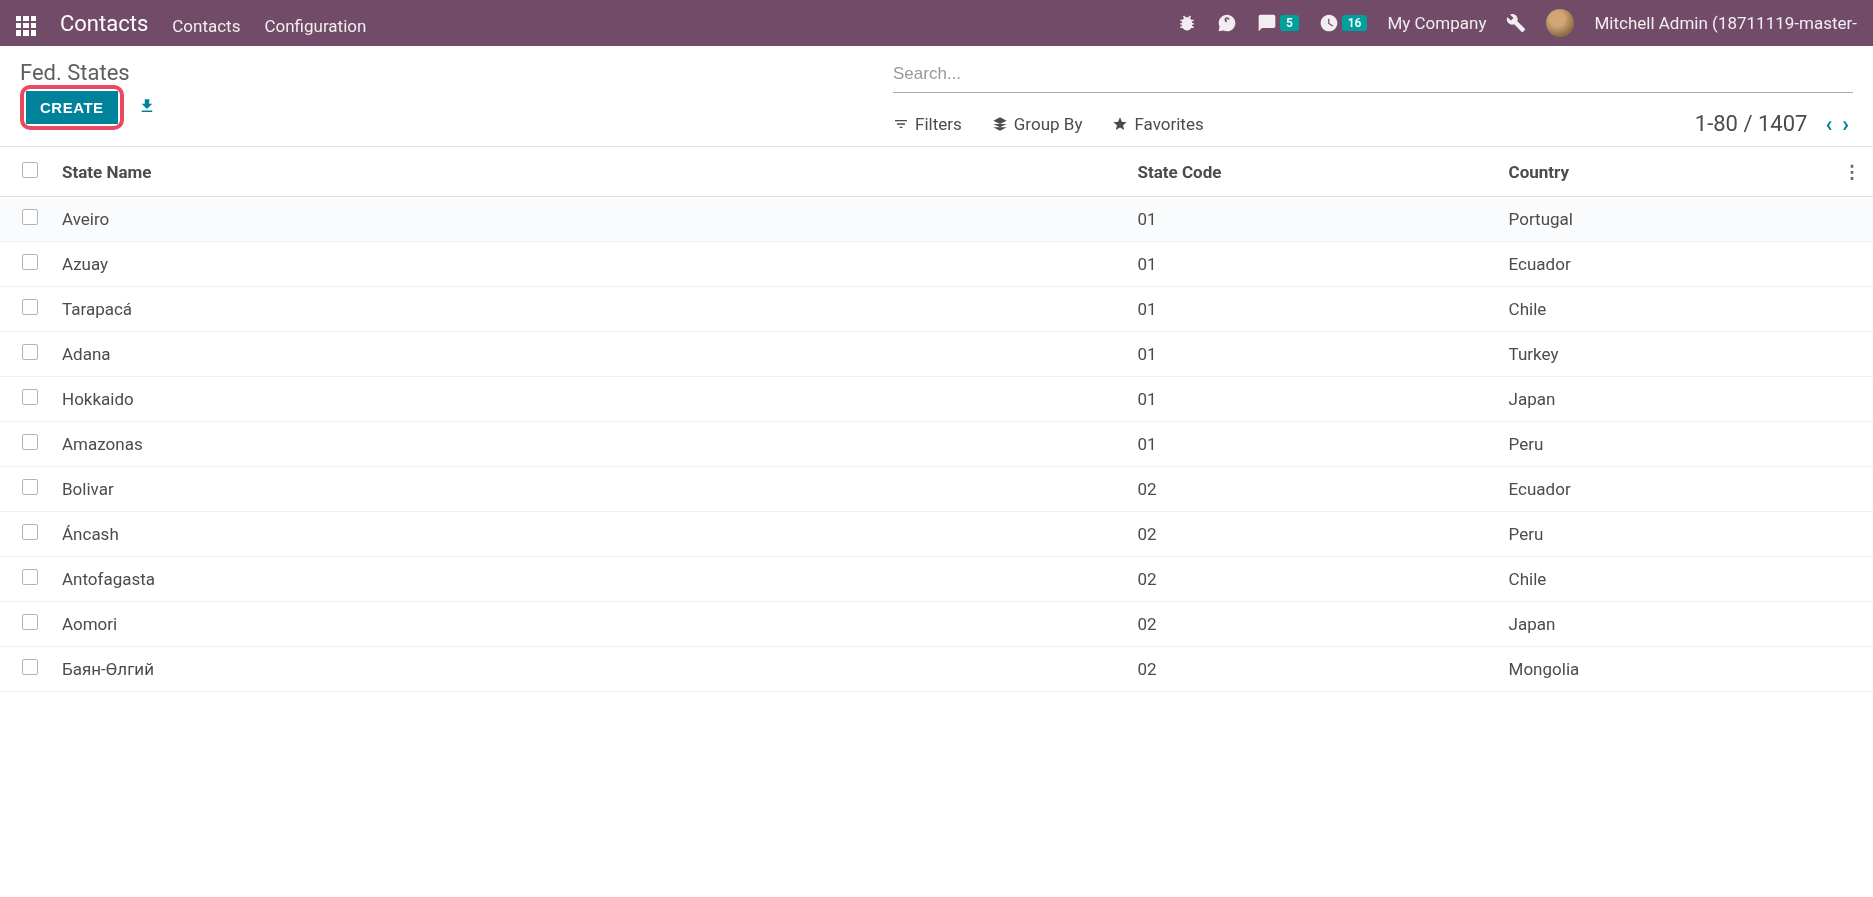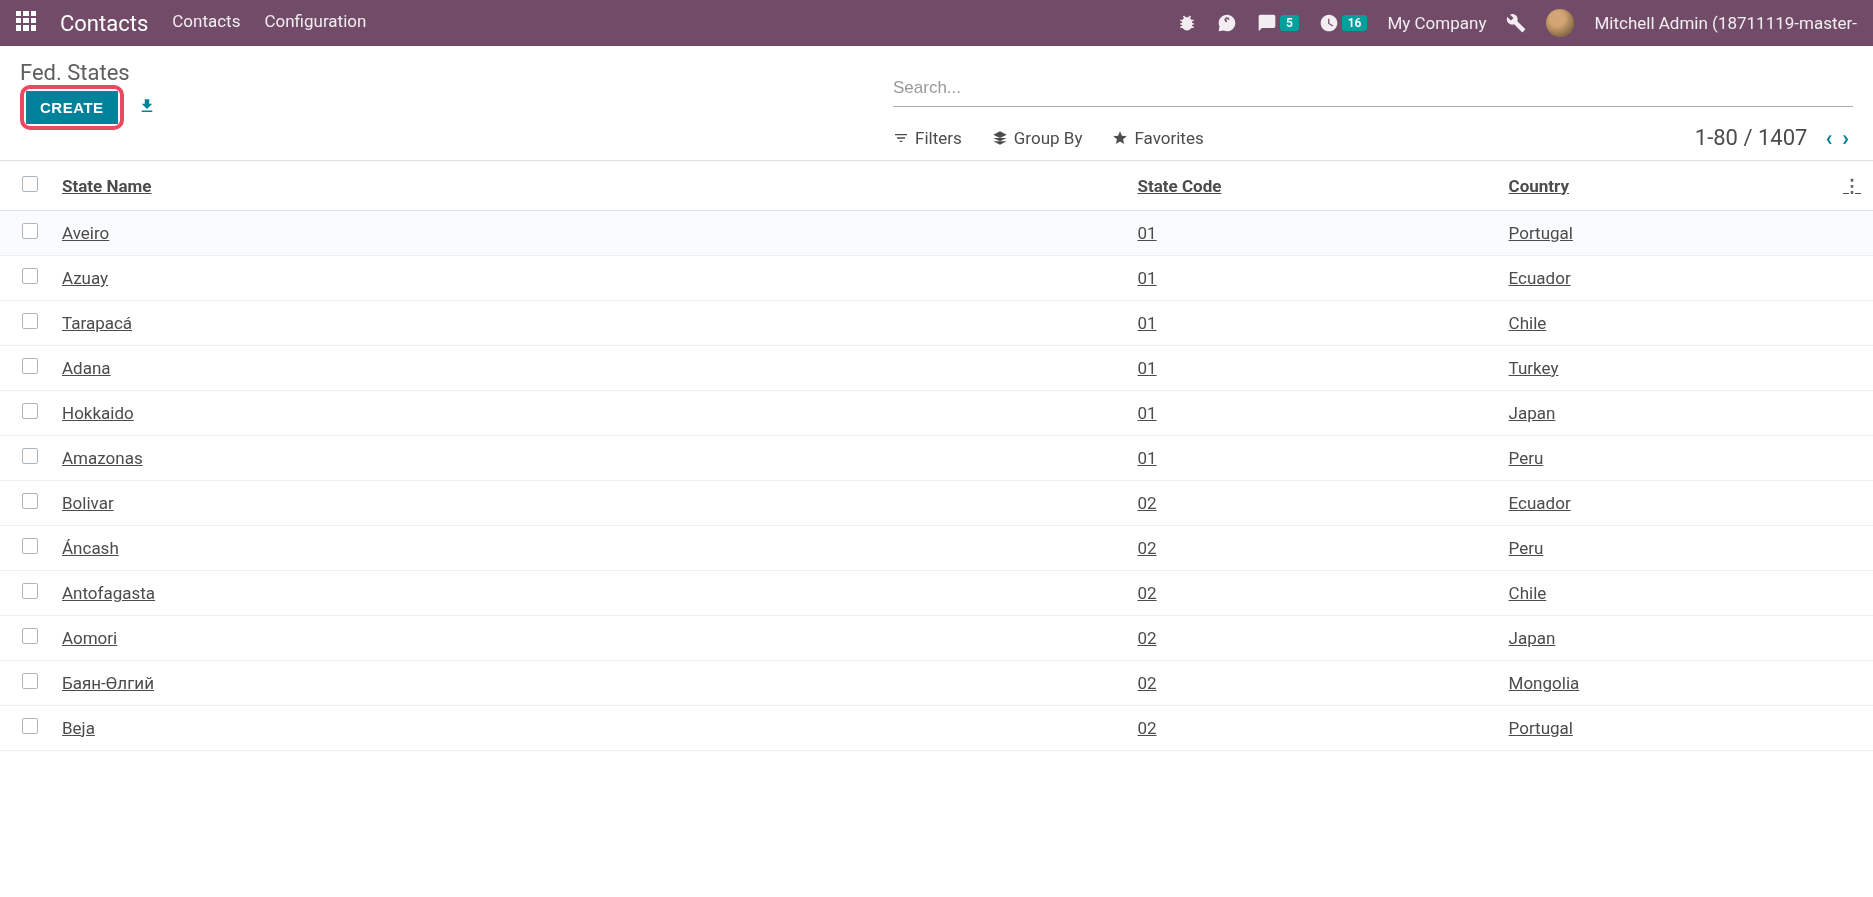--- a/index.html
+++ b/index.html
@@ -1,19 +1,19 @@
 <!DOCTYPE html>
 <html><head>
 <meta charset="utf-8">
 <style>
 * { box-sizing: border-box; margin: 0; padding: 0; }
 body { font-family: -apple-system, BlinkMacSystemFont, "Segoe UI", Roboto, "Helvetica Neue", Arial, sans-serif; font-size: 16px; color: #4c4c4c; background: #fff; overflow-x: hidden; }
 
 .navbar { background: #714B67; color: #fff; height: 46px; display: flex; align-items: center; padding: 0 16px; justify-content: space-between; }
-.navbar-left { display: flex; align-items: flex-start; gap: 24px; }
+.navbar-left { display: flex; align-items: flex-end; gap: 24px; }
 .navbar-right { display: flex; align-items: center; gap: 20px; }
 .apps-icon { width: 20px; height: 20px; display: grid; grid-template-columns: repeat(3, 1fr); grid-template-rows: repeat(3, 1fr); gap: 2px; cursor: pointer; }
 .apps-icon span { background: #fff; width: 100%; height: 100%; }
 .app-title { font-size: 22px; font-weight: 400; color: #fff; cursor: pointer; }
 .nav-link { color: rgba(255,255,255,0.9); font-size: 17px; cursor: pointer; }
 .nav-icon { color: rgba(255,255,255,0.9); cursor: pointer; display: flex; align-items: center; position: relative; }
 .nav-icon svg { width: 20px; height: 20px; fill: currentColor; }
 .badge { background: #00A09D; color: #fff; font-size: 12px; padding: 1px 6px; border-radius: 3px; margin-left: 3px; font-weight: 600; }
 .company-name { color: rgba(255,255,255,0.9); font-size: 17px; cursor: pointer; }
 .avatar { width: 28px; height: 28px; border-radius: 50%; background: radial-gradient(circle at 40% 35%, #d4a574 30%, #8b6f47 70%); display: inline-block; }
@@ -23,32 +23,32 @@
 .cp-left { display: flex; flex-direction: column; }
 .breadcrumb { font-size: 22px; color: #5f5e5e; }
 .cp-buttons { display: flex; align-items: center; gap: 14px; }
 .create-highlight { border: 4px solid #e84a5f; border-radius: 10px; padding: 2px; display: inline-block; }
 .btn-create { background: #00829B; color: #fff; border: none; padding: 8px 14px; font-size: 15px; font-weight: 600; letter-spacing: 0.5px; cursor: pointer; }
 .export-icon { color: #00829B; cursor: pointer; }
 .export-icon svg { width: 18px; height: 18px; fill: currentColor; }
 
 .cp-right { flex: 1; max-width: 960px; display: flex; flex-direction: column; gap: 18px; }
 .search-box { border-bottom: 1px solid #aaa; padding-bottom: 4px; }
-.search-input { border: none; outline: none; width: 100%; font-size: 17px; color: #555; padding: 4px 0; margin-top: 14px; }
+.search-input { border: none; outline: none; width: 100%; font-size: 17px; color: #555; padding: 4px 0; }
 .search-input::placeholder { color: #999; }
 .cp-right-bottom { display: flex; justify-content: space-between; align-items: center; }
 .search-options { display: flex; gap: 30px; }
 .search-opt { display: flex; align-items: center; gap: 6px; color: #4c4c4c; cursor: pointer; font-size: 17px; justify-content: center; }
 .search-opt svg { width: 16px; height: 16px; fill: currentColor; }
 .pager { display: flex; align-items: center; gap: 14px; color: #4c4c4c; }
 .pager-text { font-size: 22px; }
 .pager-arrows { display: flex; gap: 2px; }
 .pager-arrow { color: #00829B; cursor: pointer; font-size: 22px; font-weight: bold; padding: 0 4px; }
 
-.table-wrap { width: 100%; text-decoration: underline; }
+.table-wrap { width: 100%; }
 table { width: 100%; border-collapse: collapse; }
 thead th { text-align: left; padding: 14px 12px; font-size: 17px; font-weight: 700; color: #4c4c4c; border-bottom: 1px solid #dee2e6; background: #fff; }
 thead th:first-child { width: 44px; padding-left: 22px; }
 tbody td { padding: 12px; font-size: 17px; color: #4c4c4c; border-bottom: 1px solid #eef0f2; }
 tbody td:first-child { width: 44px; padding-left: 22px; }
 tbody tr:first-child { background: #fafbfc; }
 .chk { width: 16px; height: 16px; border: 1.5px solid #adb5bd; border-radius: 2px; display: inline-block; cursor: pointer; background: #fff; }
 .col-name { width: 58%; }
 .col-code { width: 20%; }
 .col-country { width: 18%; }
@@ -243,22 +243,15 @@
           <td class="col-country">Japan</td>
           <td class="col-kebab"></td>
         </tr>
         <tr>
           <td><span class="chk"></span></td>
           <td class="col-name">Баян-Өлгий</td>
           <td class="col-code">02</td>
           <td class="col-country">Mongolia</td>
           <td class="col-kebab"></td>
         </tr>
-        <tr>
-          <td><span class="chk"></span></td>
-          <td class="col-name">Beja</td>
-          <td class="col-code">02</td>
-          <td class="col-country">Portugal</td>
-          <td class="col-kebab"></td>
-        </tr>
       </tbody>
   </table>
 </div>
 
 </body></html>

